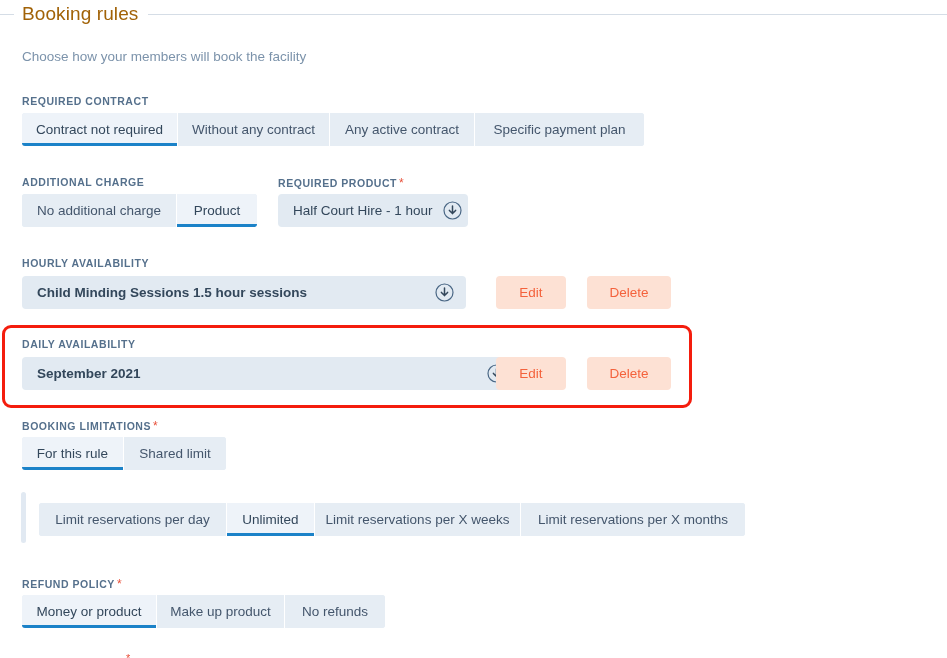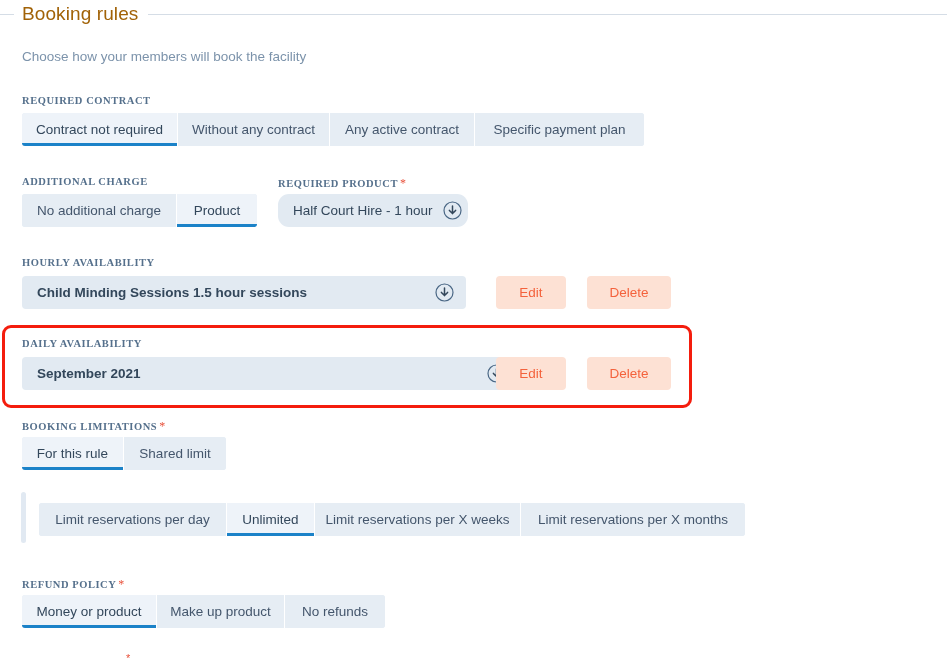--- a/index.html
+++ b/index.html
@@ -63,21 +63,20 @@
   }
 
   .field-label {
     position: absolute;
     font-size: 10.5px;
     font-weight: bold;
     letter-spacing: .55px;
     color: #55708c;
     text-transform: uppercase;
     white-space: nowrap;
-    font-family: Liberation Serif, serif;
   }
   .req {
     color: #e8503a;
     font-weight: normal;
     font-size: 12px;
     margin-left: 2px;
   }
 
   
   .tabgroup {
@@ -232,21 +231,21 @@
       </div>
       <div class="tab selected" style="width:80px;">
         <span>Product</span>
       </div>
     </div>
 
     <div class="field-label" style="left:278px; top:176px;">
       <span>REQUIRED PRODUCT</span><span class="req">*</span>
     </div>
 
-    <div class="select" style="left:278px; top:194px; width:190px;border-radius:11px;">
+    <div class="select" style="left:278px; top:194px; width:190px;">
       <span class="sel-text">Half Court Hire - 1 hour</span>
       <span class="sel-icon">
         <svg class="circle-arrow" width="19" height="19" viewBox="0 0 19 19" aria-hidden="true">
           <circle cx="9.5" cy="9.5" r="8.5" fill="none" stroke="#4a6785" stroke-width="1.2"></circle>
           <path d="M9.5 5 V12.3 M6.4 9.4 L9.5 12.6 L12.6 9.4" fill="none" stroke="#33475b" stroke-width="1.5" stroke-linecap="round" stroke-linejoin="round"></path>
         </svg>
       </span>
     </div>
 
     <div class="field-label" style="left:22px; top:257px;">

